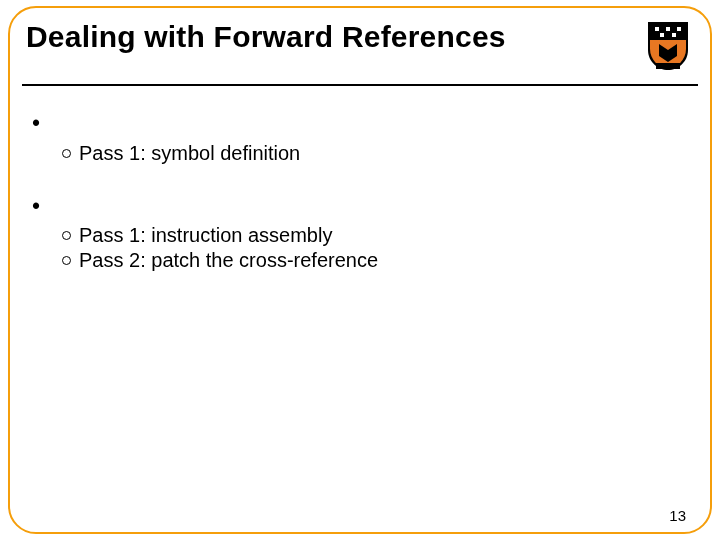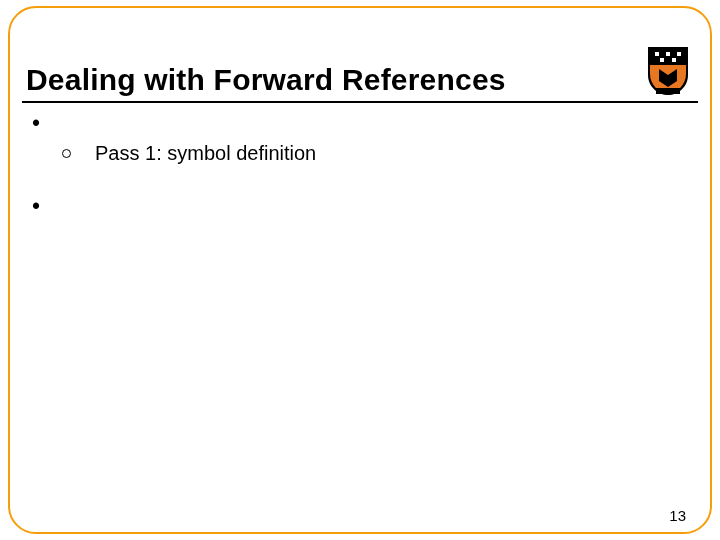--- a/index.html
+++ b/index.html
@@ -14,27 +14,27 @@
     position: absolute;
     top: 6px;
     left: 8px;
     right: 8px;
     bottom: 6px;
     border: 2px solid #f59e0b;
     border-radius: 28px;
   }
   .title-area {
     position: absolute;
-    top: 37px;
+    top: 20px;
     left: 22px;
     right: 22px;
     height: 66px;
     border-bottom: 2px solid #000;
     display: flex;
-    align-items: flex-end;
+    align-items: flex-start;
     justify-content: space-between;
     padding: 0 8px 4px 4px;
   }
   .title {
     font-size: 30px;
     font-weight: bold;
     color: #000;
     letter-spacing: 0.2px;
   }
   .logo {
@@ -56,21 +56,21 @@
     gap: 8px;
   }
   .l1 .dot { line-height: 1.2; }
   .sub {
     margin-left: 30px;
     margin-top: 4px;
   }
   .l2 {
     font-size: 20px;
     display: flex;
-    gap: 24px;
+    gap: 8px;
     margin-top: 2px;
   }
   .l2 .ring {
     display: inline-block;
     width: 9px;
     height: 9px;
     border: 1.4px solid #000;
     border-radius: 50%;
     margin-top: 7px;
     flex: 0 0 auto;
@@ -117,16 +117,26 @@
         <span class="ring"></span>
         <span>Pass 1: symbol definition</span>
       </div>
     </div>
 
     <div class="spacer"></div>
 
     <div class="l1">
       <span class="dot">•</span>
     </div>
+    <div class="sub">
+      <div class="l2">
+        <span class="ring"></span>
+        <span>Pass 1: instruction assembly</span>
+      </div>
+      <div class="l2">
+        <span class="ring"></span>
+        <span>Pass 2: patch the cross-reference</span>
+      </div>
+    </div>
   </div>
 
   <div class="pagenum">13</div>
 </div>
 
 </body></html>

